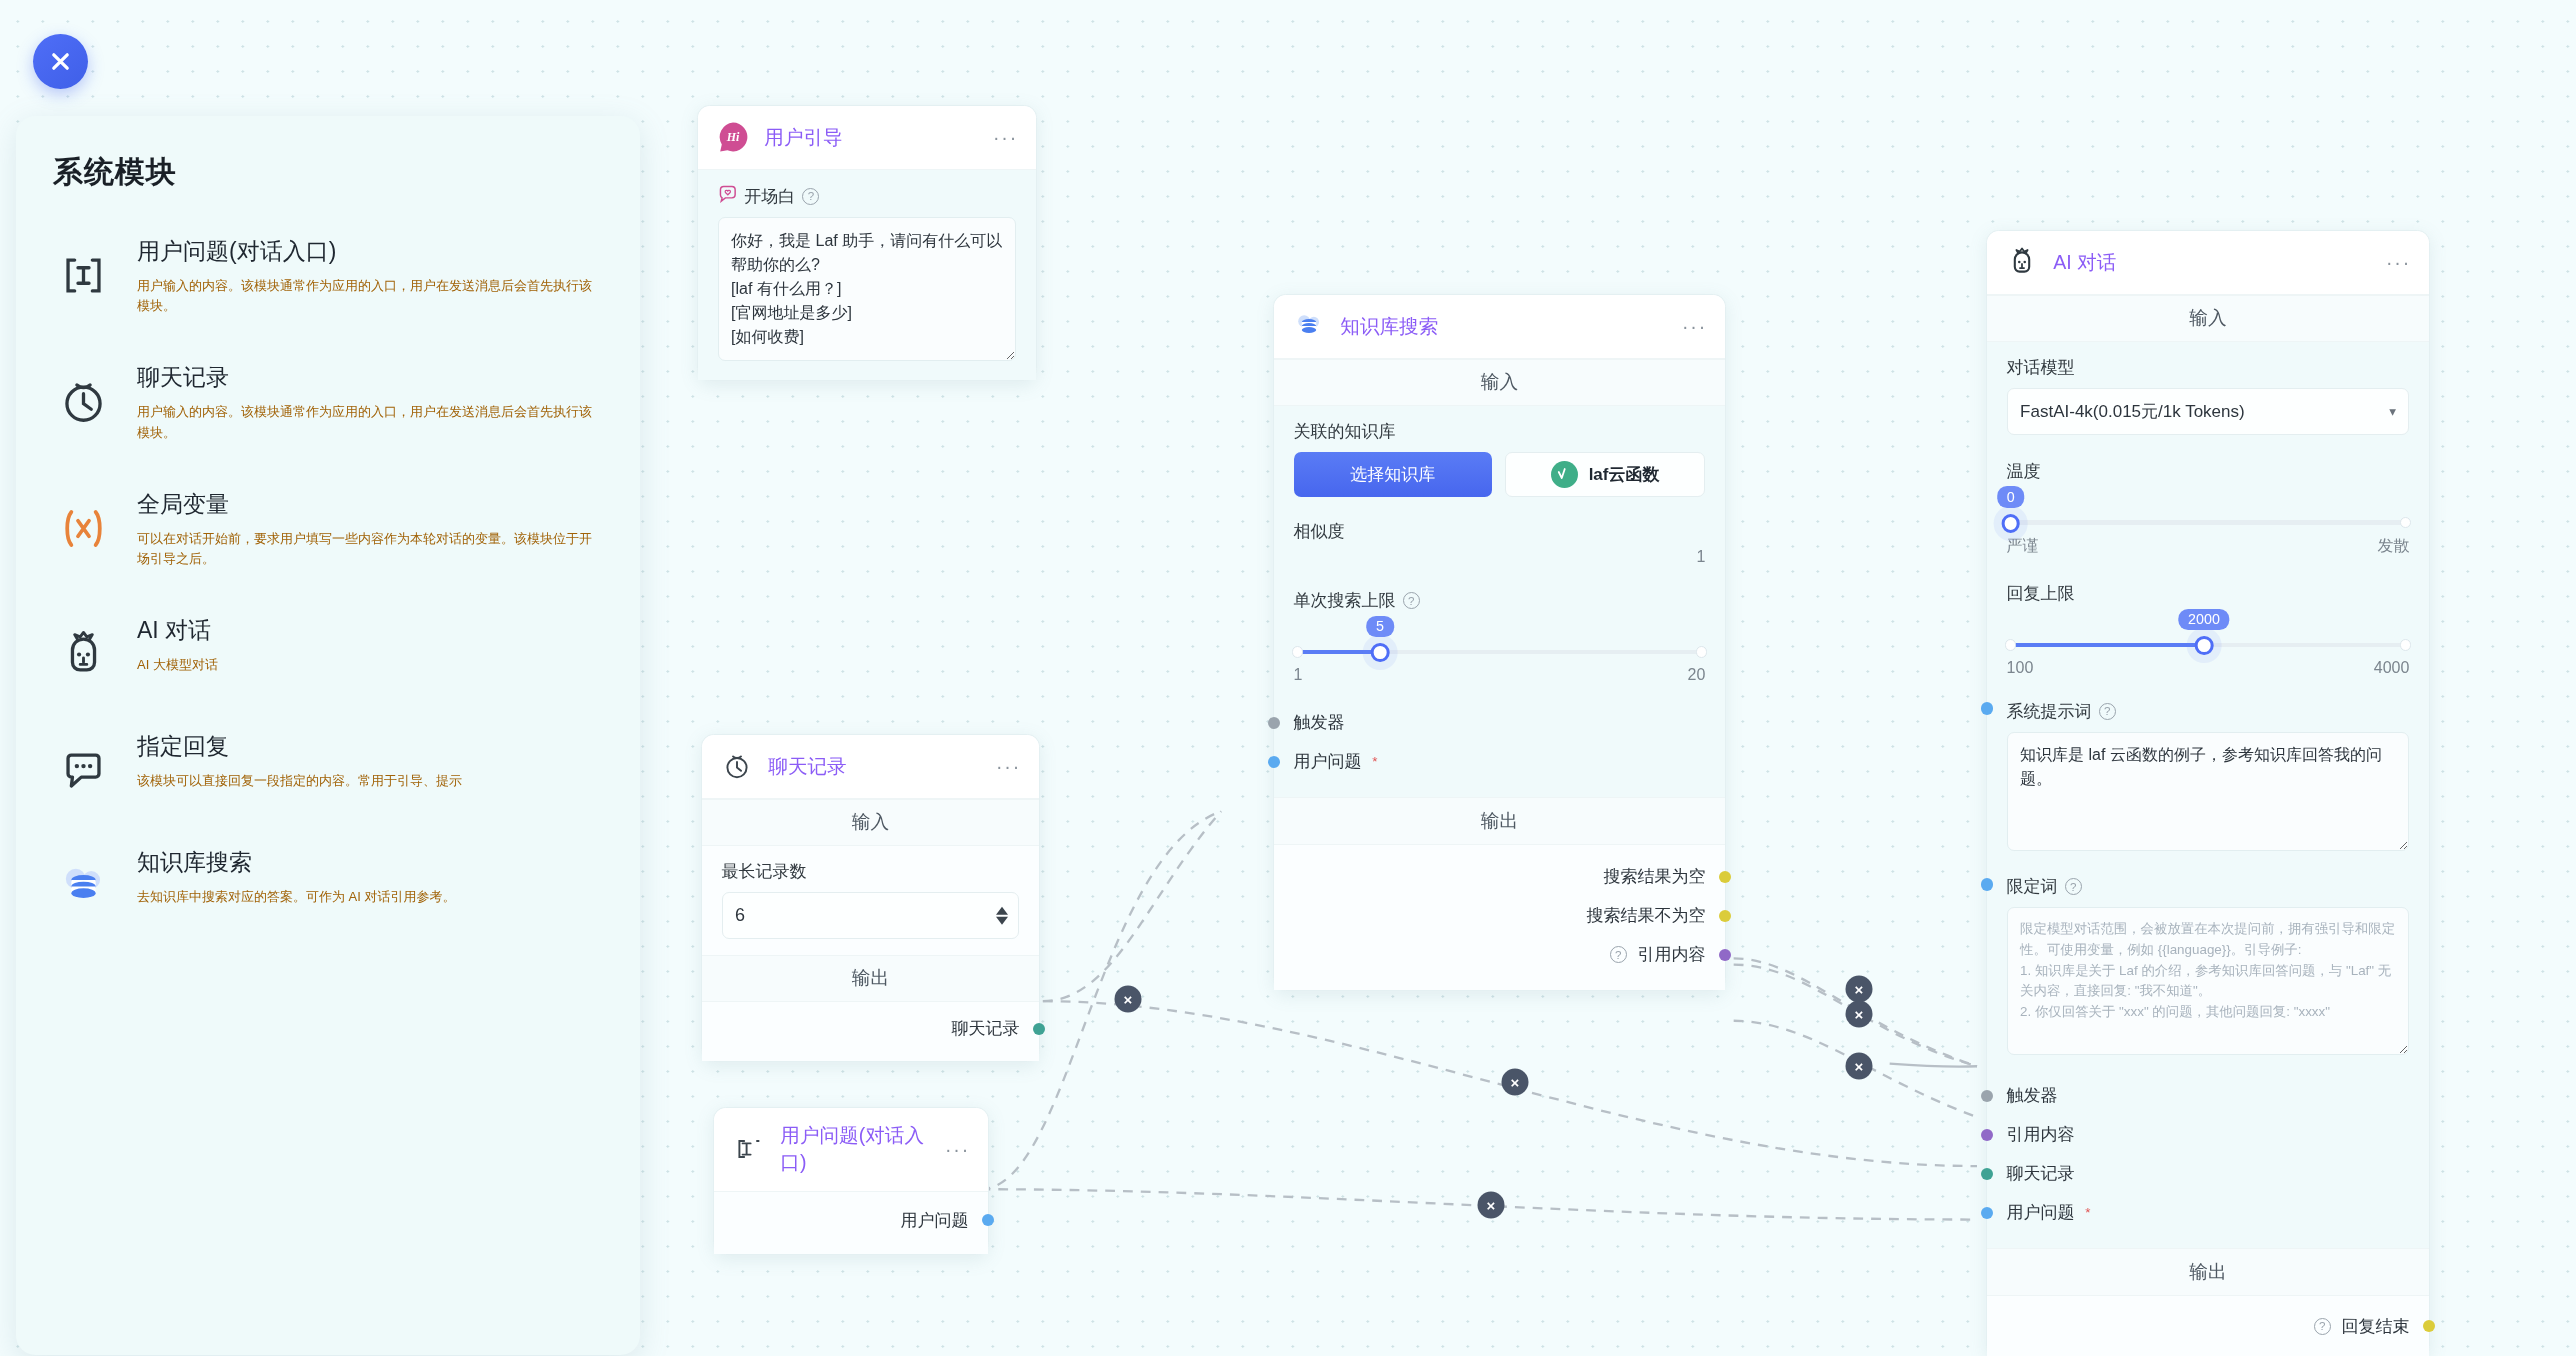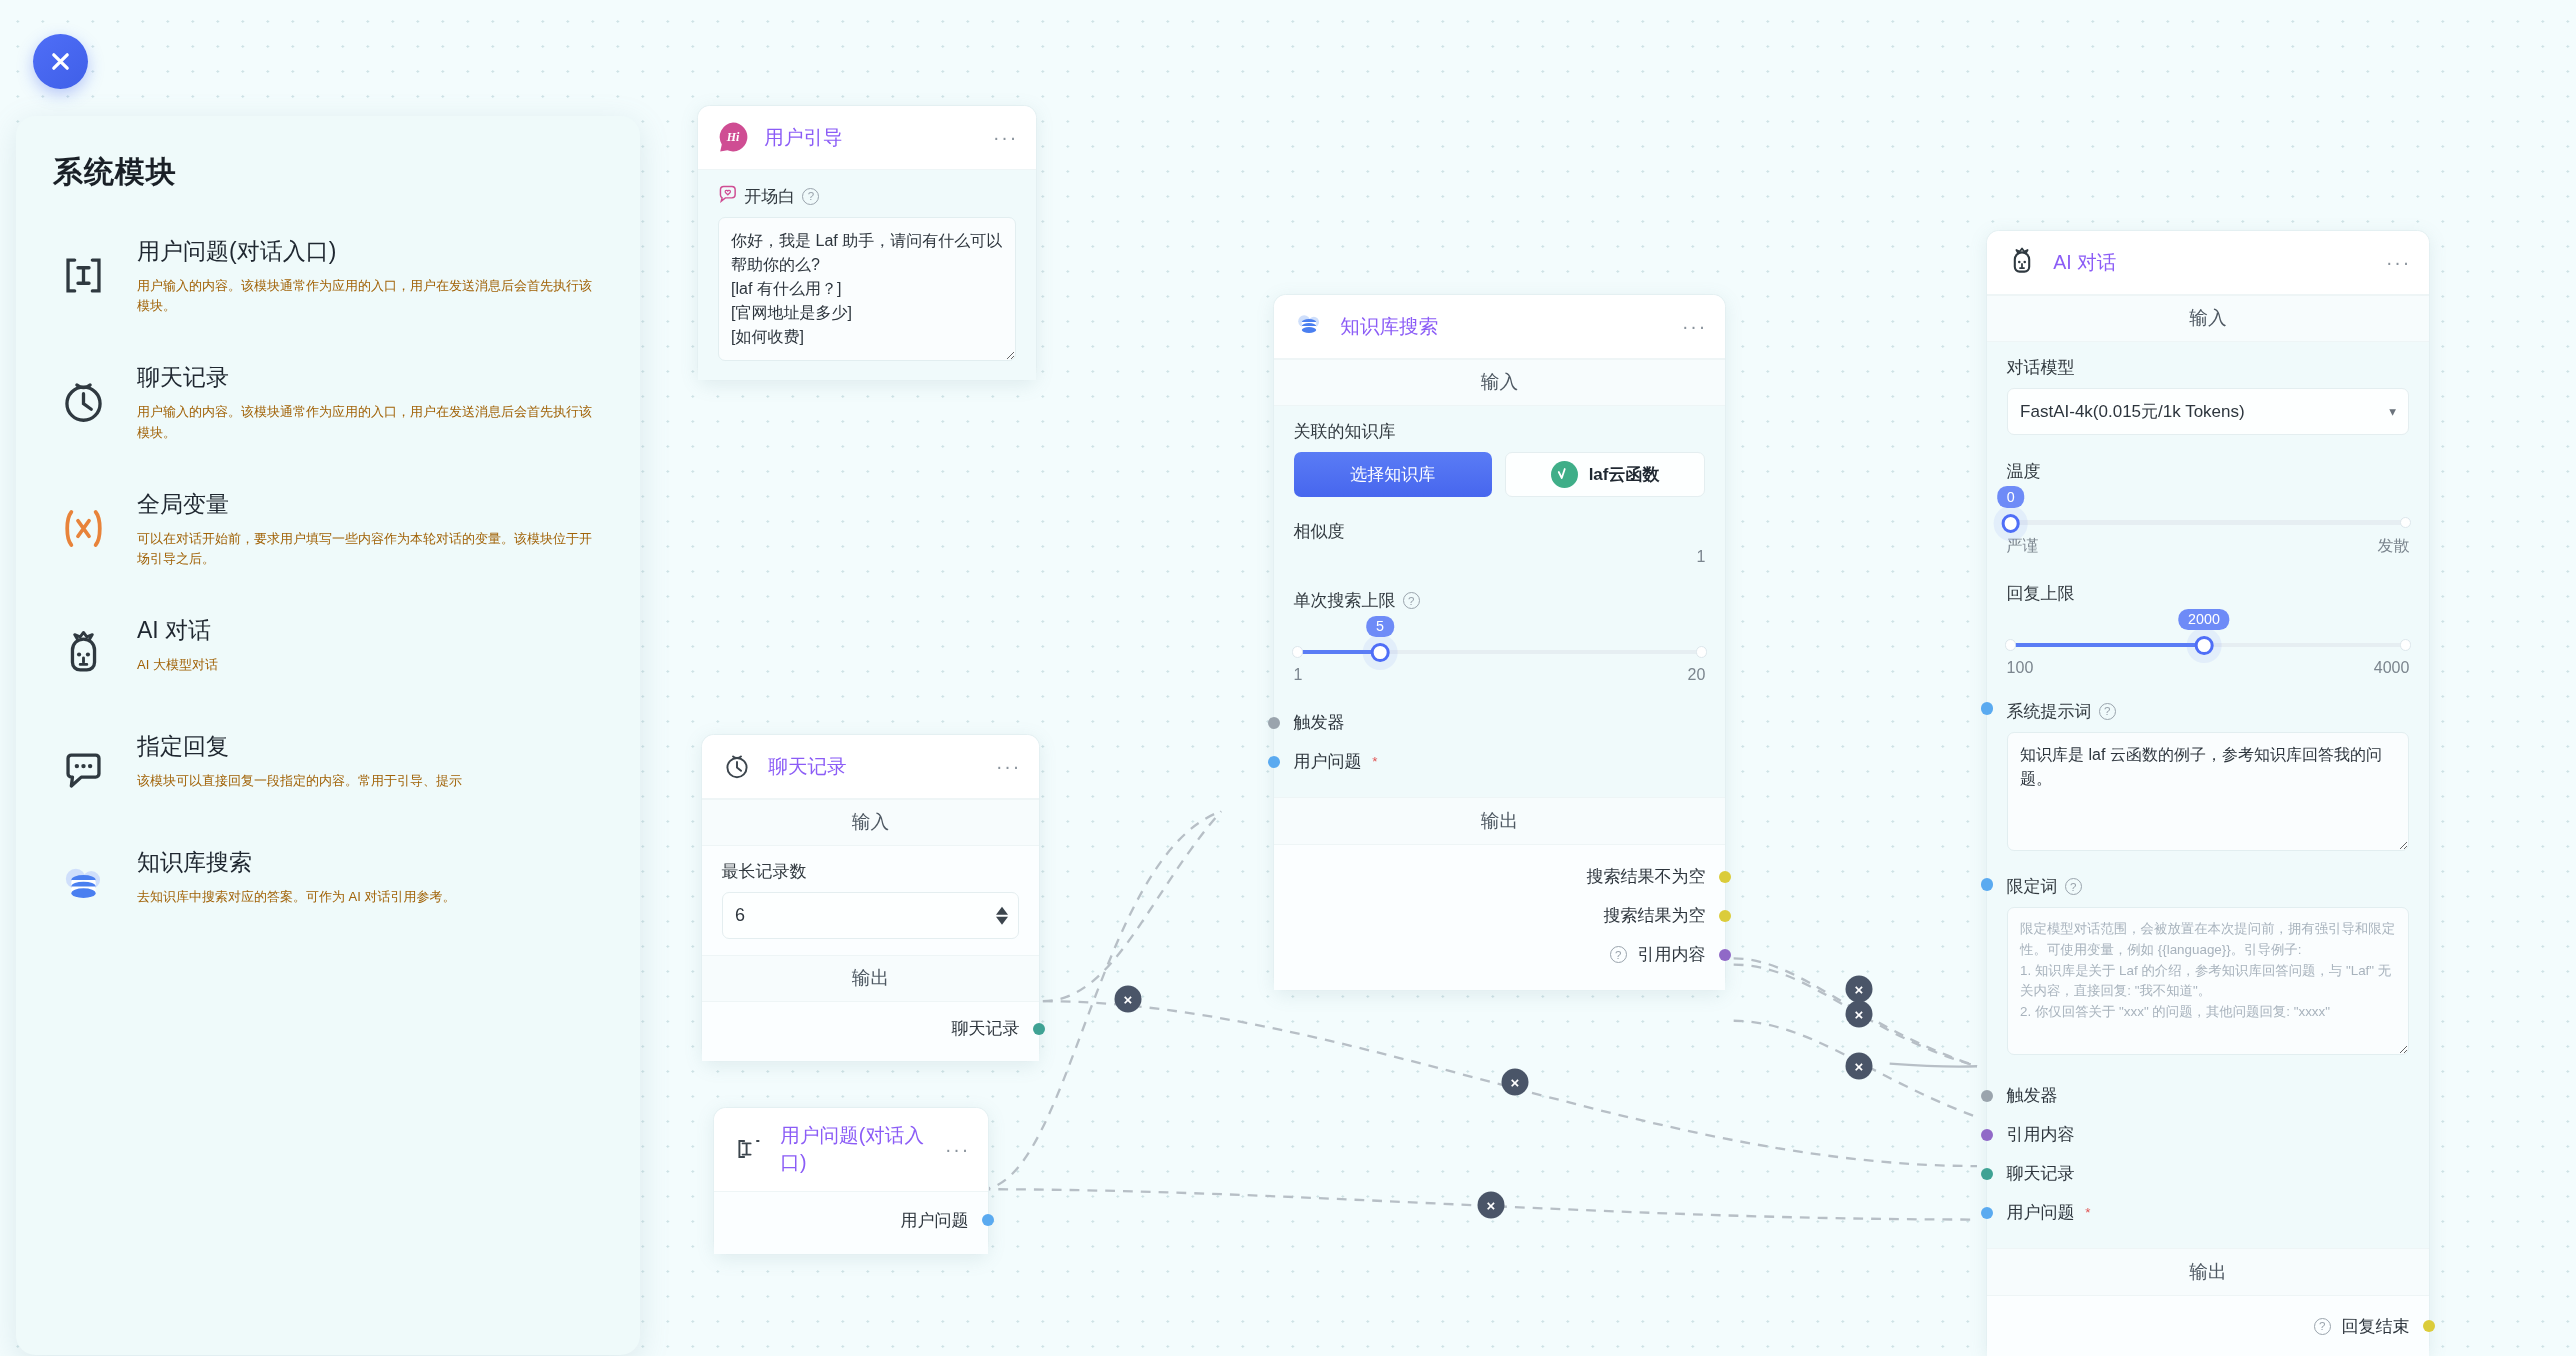--- a/index.html
+++ b/index.html
@@ -404,25 +404,25 @@
       <div class="io">
         <span class="dot l" style="background:#5aaaf0;"></span>
         <span>用户问题</span>
           <span class="req">*</span>
       </div>
     </div>
   </div>
   <div class="sec">输出</div>
   <div class="body white" style="padding:12.5px 19.6px 16px;">
     <div class="io right">
+      <span>搜索结果为空</span>
+      <span class="dot r" style="background:#dbcc3a;"></span>
+    </div>
+    <div class="io right">
       <span>搜索结果不为空</span>
-      <span class="dot r" style="background:#dbcc3a;"></span>
-    </div>
-    <div class="io right">
-      <span>搜索结果为空</span>
       <span class="dot r" style="background:#dbcc3a;"></span>
     </div>
     <div class="io right">
       <span class="q">?</span>
       <span>引用内容</span>
       <span class="dot r" style="background:#9069c7;"></span>
     </div>
   </div>
 </div>
 

